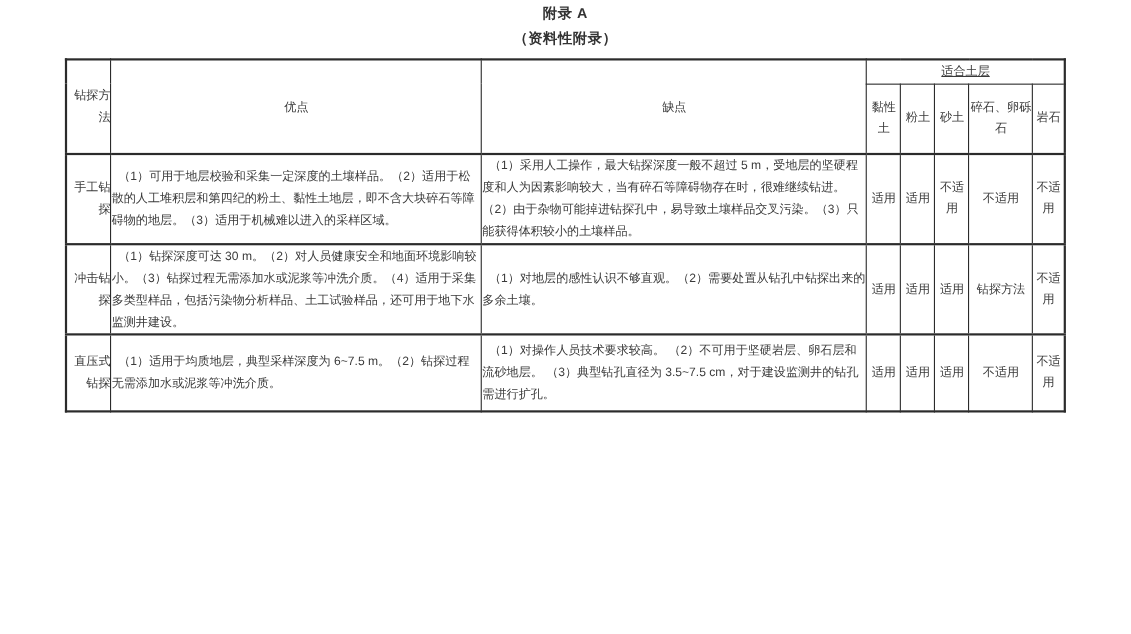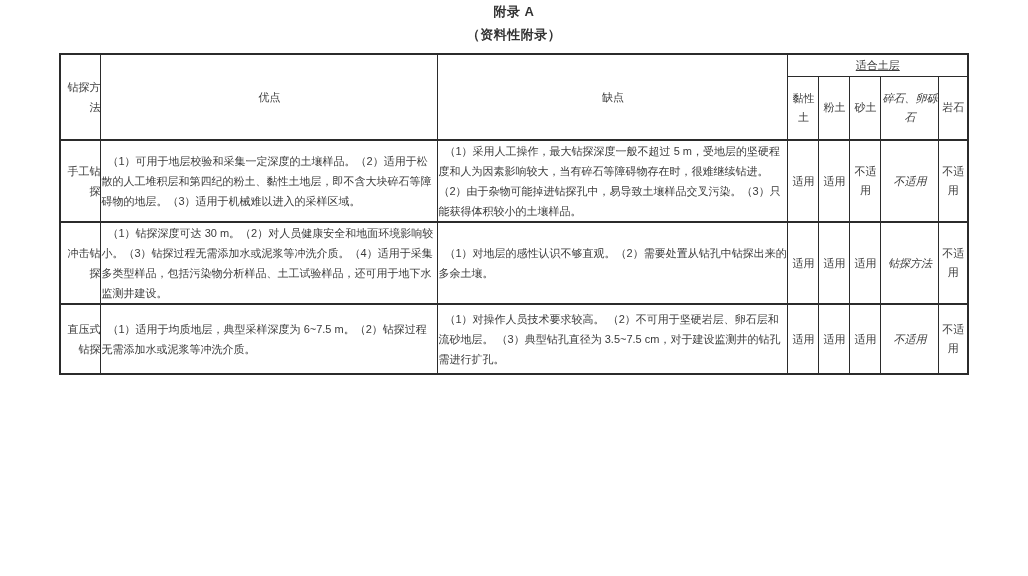--- a/index.html
+++ b/index.html
@@ -60,21 +60,20 @@
     word-break: break-all;
     line-height: 19px;
     padding: 0 9px;
   }
   
   .v-wide {
     text-align: center;
     word-break: break-all;
     line-height: 19px;
     padding: 0 10px;
-    font-style: italic;
   }
   .method-cell {
     text-align: right;
     word-break: break-all;
     line-height: 20px;
     padding: 0 9px;
   }
   .text-cell {
     text-align: left;
     line-height: 20px;

